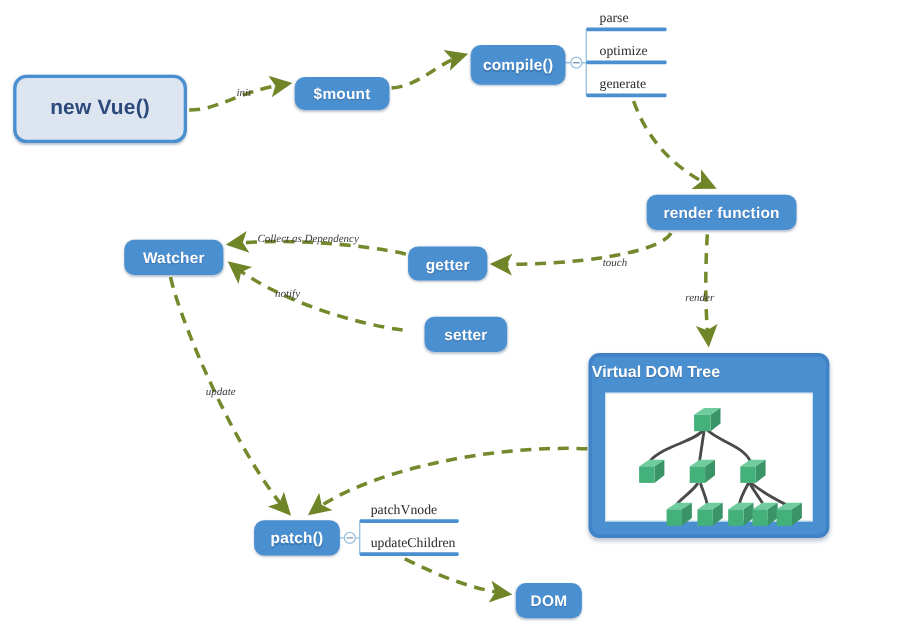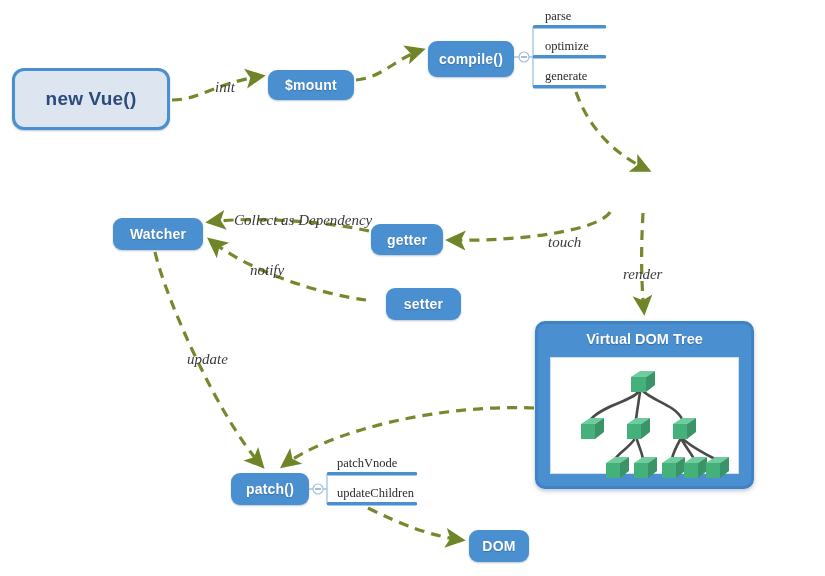--- a/index.html
+++ b/index.html
@@ -47,42 +47,42 @@
     background: #dde5f1;
     color: #2d4a7c;
     border: 3px solid #4a8fd0;
     border-radius: 12px;
     font-size: 19px;
     text-shadow: none;
   }
   .edge-label {
     position: absolute;
     font-style: italic;
-    font-size: 15px;
+    font-size: 10px;
     color: #3a3a3a;
     white-space: nowrap;
     font-family: "Liberation Serif", serif;
   }
   .branch-text {
     position: absolute;
     font-size: 12.5px;
     color: #2b2b2b;
     white-space: nowrap;
     font-family: "Liberation Serif", serif;
   }
   .vdom-panel {
     position: absolute;
     box-sizing: border-box;
     background: #4a8fd0;
     border: 3px solid #3f82c6;
     border-radius: 10px;
     box-shadow: 0 2px 4px rgba(60,90,130,.35);
   }
   .vdom-title {
-    text-align: center;
+    text-align: left;
     color: #ffffff;
     font-weight: bold;
     font-size: 14.5px;
     padding-top: 7px;
     text-shadow: 0 1px 1px rgba(30,60,100,.45);
   }
   .vdom-canvas {
     position: absolute;
     left: 12px;
     right: 12px;
@@ -141,20 +141,21 @@
       </g>
     </g>
   </svg>
 
   <div class="node" style="left:268px;top:70px;width:86px;height:30px;">$mount</div>
 
   <div class="node start" style="left:12px;top:68px;width:158px;height:62px;">new Vue()</div>
 
   <div class="node" style="left:428px;top:41px;width:86px;height:36px;">compile()</div>
 
+  <div class="node" style="left:588px;top:177px;width:136px;height:32px;">render function</div>
 
   <div class="node" style="left:113px;top:218px;width:90px;height:32px;">Watcher</div>
 
   <div class="node" style="left:371px;top:224px;width:72px;height:31px;">getter</div>
 
   <div class="node" style="left:386px;top:288px;width:75px;height:32px;">setter</div>
 
   <div class="node" style="left:231px;top:473px;width:78px;height:32px;">patch()</div>
 
   <div class="node" style="left:469px;top:530px;width:60px;height:32px;">DOM</div>

